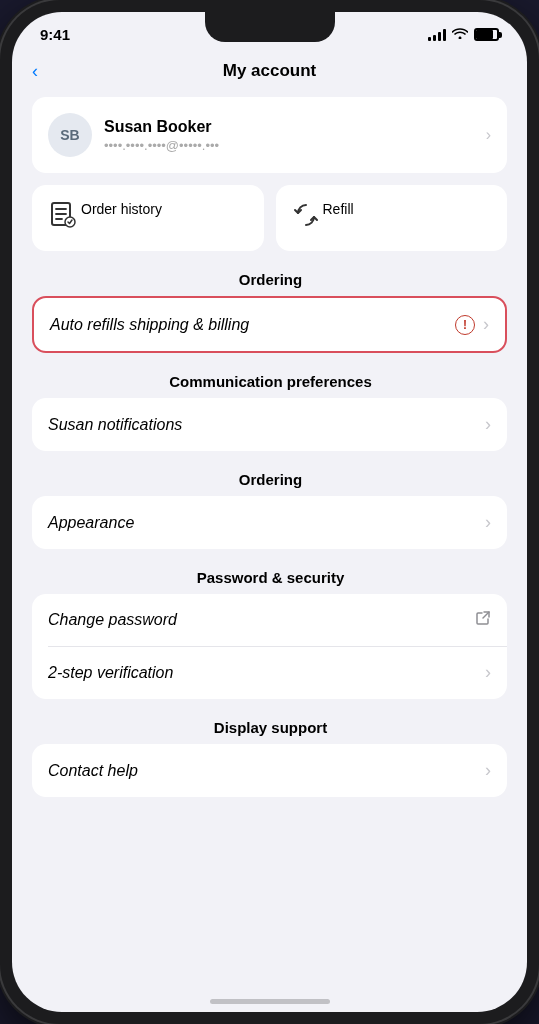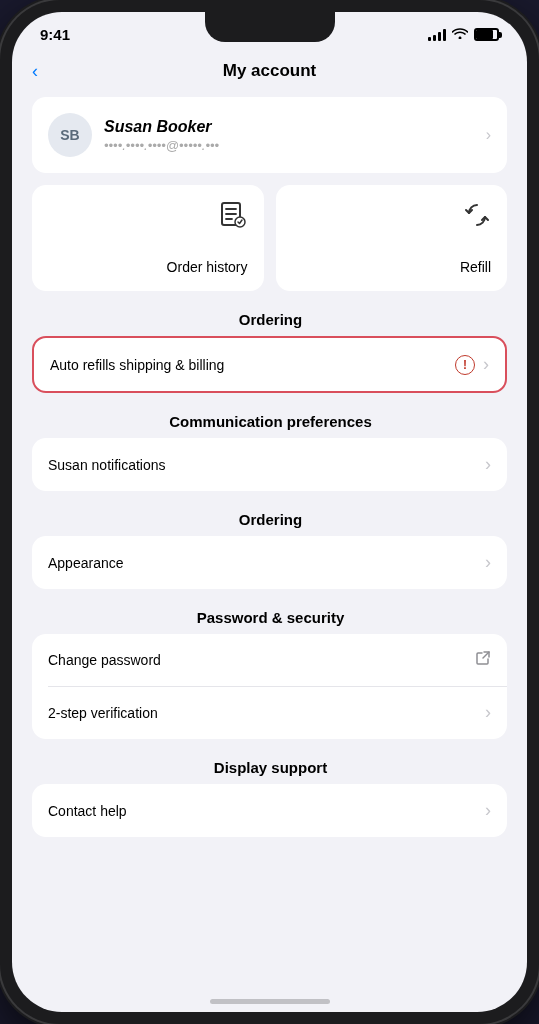--- a/index.html
+++ b/index.html
@@ -175,21 +175,20 @@
       justify-content: center;
       font-size: 14px;
       font-weight: 600;
       color: #5a6a7a;
       text-align: center;
     }
 
     .profile-info {
       display: flex;
       flex-direction: column;
-      font-style: italic;
     }
 
     .profile-name {
       font-size: 16px;
       font-weight: 600;
       color: #000;
     }
 
     .profile-email {
       font-size: 13px;
@@ -208,23 +207,23 @@
       gap: 12px;
       margin-bottom: 20px;
     }
 
     .quick-action-btn {
       flex: 1;
       background: #fff;
       border-radius: 14px;
       padding: 16px;
       display: flex;
-      flex-direction: column;
-      align-items: flex-end;
-      gap: 24px;
+      flex-direction: row;
+      align-items: flex-start;
+      gap: 3px;
       cursor: pointer;
     }
 
     .quick-action-icon {
       font-size: 24px;
       color: #4a4a4a;
     }
 
     .quick-action-label {
       font-size: 14px;
@@ -269,22 +268,23 @@
       content: '';
       position: absolute;
       top: 0;
       left: 16px;
       right: 0;
       height: 1px;
       background: #e5e5ea;
     }
 
     .menu-item-label {
-      font-size: 14px;
-      color: #000;
+      font-size: 16px;
+      color: #000;
+      font-style: italic;
     }
 
     .menu-item-right {
       display: flex;
       align-items: center;
       gap: 8px;
       color: #c7c7cc;
     }
 
     .info-icon {

